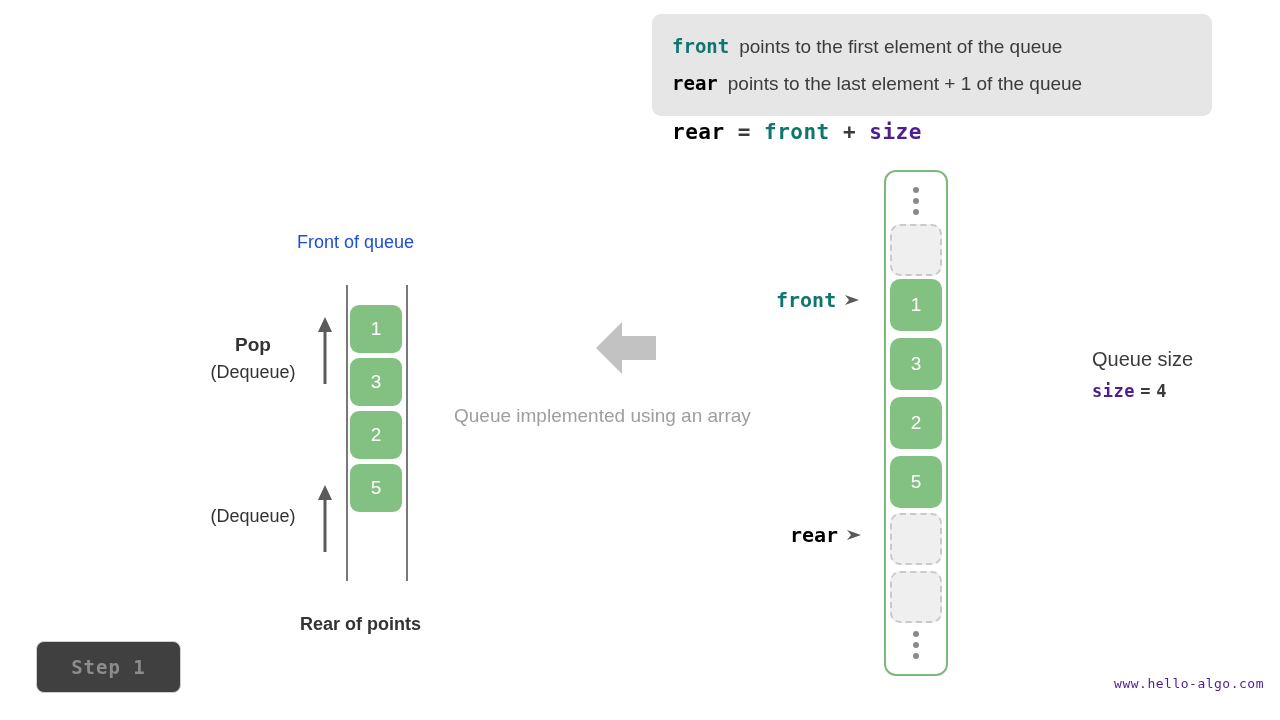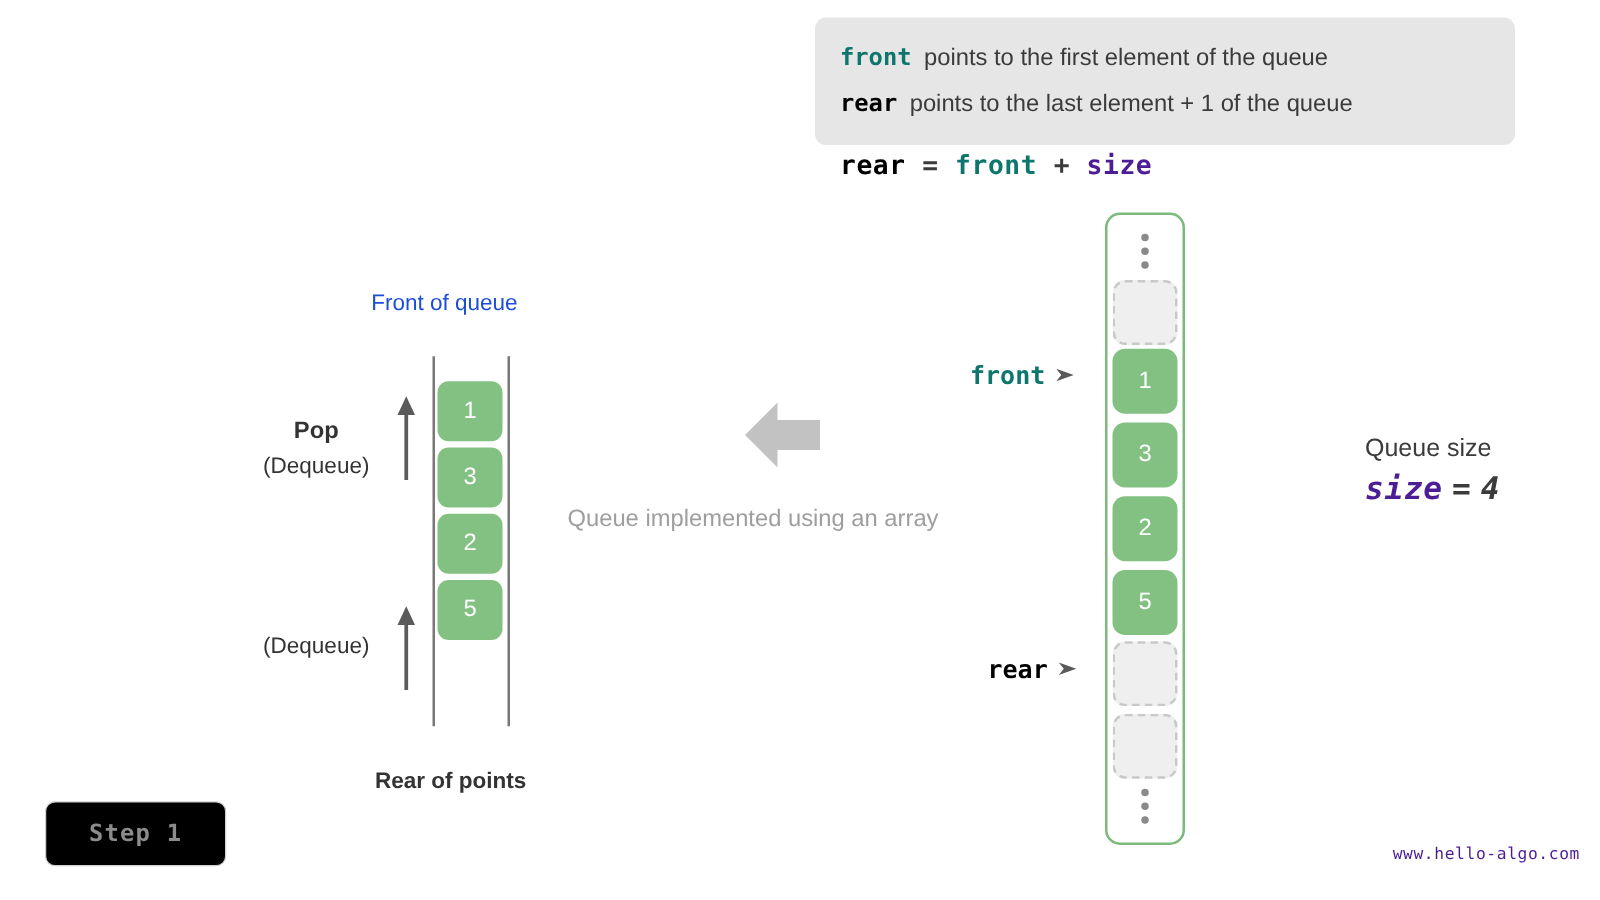--- a/index.html
+++ b/index.html
@@ -220,36 +220,35 @@
     top: 344px;
     white-space: nowrap;
   }
   .size-note .size-title {
     font-size: 20px;
     color: #3b3b3b;
     line-height: 30px;
     display: block;
   }
   .size-note .size-expr {
-    font-size: 25px;
+    font-size: 17px;
     line-height: 34px;
     display: block;
     letter-spacing: 0.5px;
-    font-style: italic;
   }
 
   
   .step-badge {
     position: absolute;
     left: 36px;
     top: 641px;
     width: 145px;
     height: 52px;
     box-sizing: border-box;
-    background: #000000;
+    background: #404040;
     border: 1px solid #cfcfcf;
     border-radius: 8px;
     display: flex;
     align-items: center;
     justify-content: center;
     font-family: "DejaVu Sans Mono", "Liberation Mono", monospace;
     font-weight: bold;
     font-size: 19px;
     color: #8c8c8c;
     letter-spacing: 1px;

